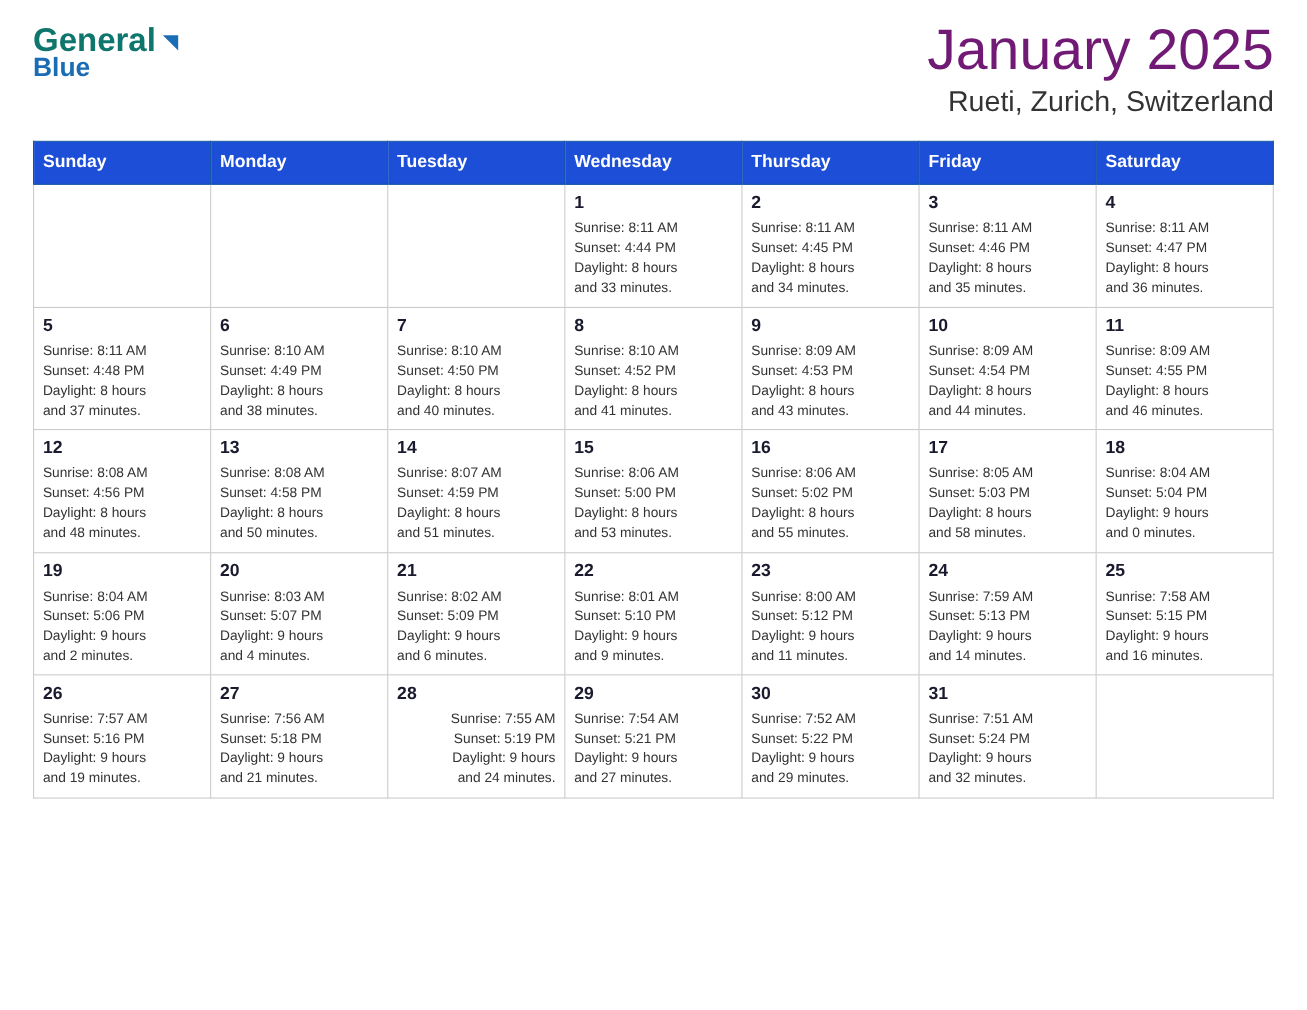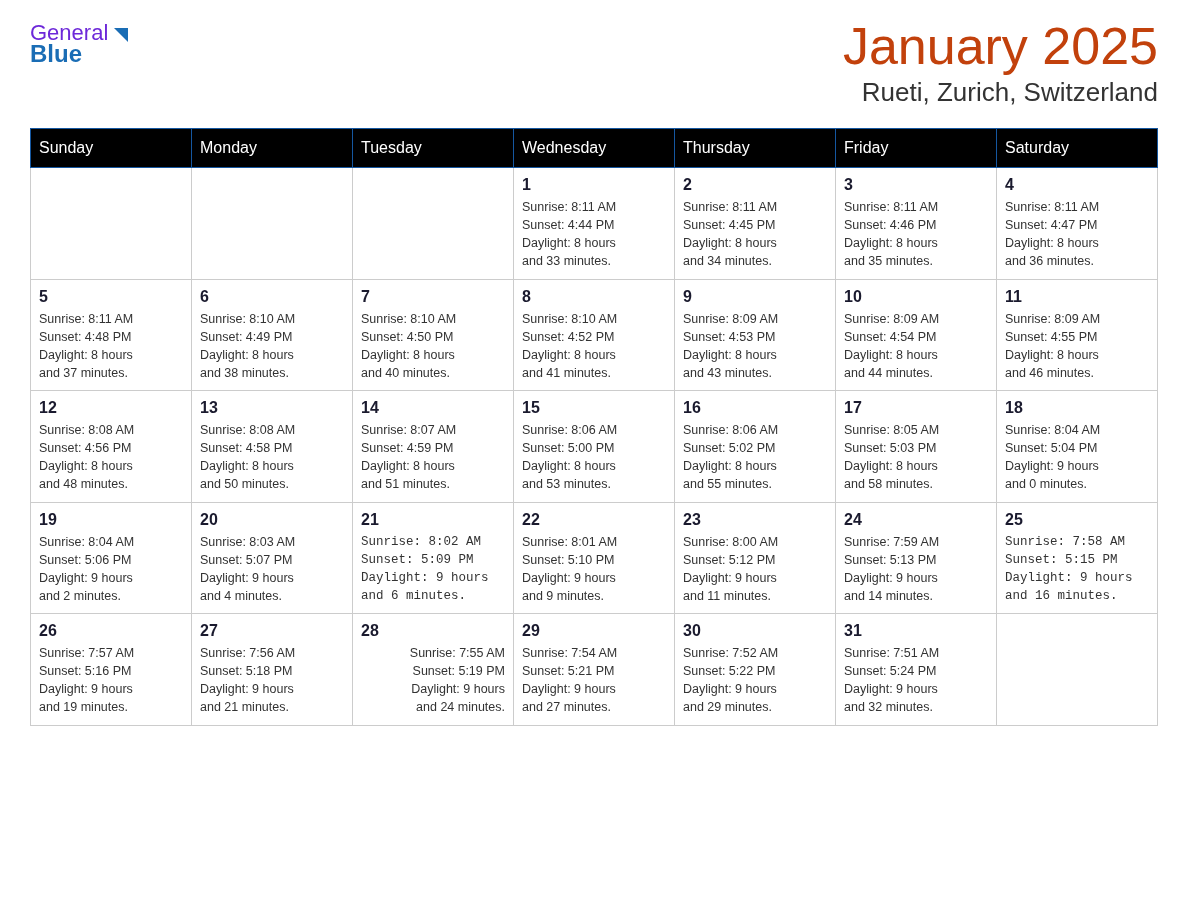--- a/index.html
+++ b/index.html
@@ -19,39 +19,39 @@
     .logo {
       display: flex;
       flex-direction: column;
     }
     .title-section {
       text-align: right;
     }
     .month-title {
       font-size: 52px;
       font-weight: normal;
-      color: #c2410c;
+      color: #701a75;
       line-height: 1;
     }
     .location {
       font-size: 26px;
       color: #333;
       margin-top: 5px;
     }
     .calendar {
       width: 100%;
       border-collapse: collapse;
       border: 1px solid #ccc;
     }
     .calendar thead tr th {
-      background-color: #000000;
+      background-color: #1d4ed8;
       color: #fff;
       padding: 10px 8px;
       font-size: 16px;
-      font-weight: normal;
+      font-weight: bold;
       text-align: left;
       border: 1px solid #1557a0;
     }
     .calendar tbody tr td {
       vertical-align: top;
       padding: 8px;
       border: 1px solid #ccc;
       width: calc(100% / 7);
       min-height: 110px;
       font-size: 13px;
@@ -70,23 +70,23 @@
       font-size: 12.5px;
       color: #333;
       line-height: 1.45;
     }
     .logo-wrapper {
       display: flex;
       align-items: center;
       gap: 0;
     }
     .logo-general {
-      font-size: 22px;
-      font-weight: normal;
-      color: #6d28d9;
+      font-size: 30px;
+      font-weight: bold;
+      color: #0f766e;
       font-family: Arial, sans-serif;
     }
     .logo-blue {
       font-size: 24px;
       font-weight: bold;
       color: #1a6db5;
       font-family: Arial, sans-serif;
     }
   </style>
 </head>
@@ -266,21 +266,21 @@
         </td>
         <td>
           <div class="day-number">20</div>
           <div class="day-info" style="white-space: pre-line;">Sunrise: 8:03 AM
 Sunset: 5:07 PM
 Daylight: 9 hours
 and 4 minutes.</div>
         </td>
         <td>
           <div class="day-number">21</div>
-          <div class="day-info" style="white-space: pre-line; font-family: Liberation Mono, monospace;">Sunrise: 8:02 AM
+          <div class="day-info" style="white-space: pre-line;">Sunrise: 8:02 AM
 Sunset: 5:09 PM
 Daylight: 9 hours
 and 6 minutes.</div>
         </td>
         <td>
           <div class="day-number">22</div>
           <div class="day-info" style="white-space: pre-line;">Sunrise: 8:01 AM
 Sunset: 5:10 PM
 Daylight: 9 hours
 and 9 minutes.</div>
@@ -294,21 +294,21 @@
         </td>
         <td>
           <div class="day-number">24</div>
           <div class="day-info" style="white-space: pre-line;">Sunrise: 7:59 AM
 Sunset: 5:13 PM
 Daylight: 9 hours
 and 14 minutes.</div>
         </td>
         <td>
           <div class="day-number">25</div>
-          <div class="day-info" style="white-space: pre-line; font-family: Liberation Mono, monospace;">Sunrise: 7:58 AM
+          <div class="day-info" style="white-space: pre-line;">Sunrise: 7:58 AM
 Sunset: 5:15 PM
 Daylight: 9 hours
 and 16 minutes.</div>
         </td>
       </tr>
       <tr>
         <td>
           <div class="day-number">26</div>
           <div class="day-info" style="white-space: pre-line;">Sunrise: 7:57 AM
 Sunset: 5:16 PM

